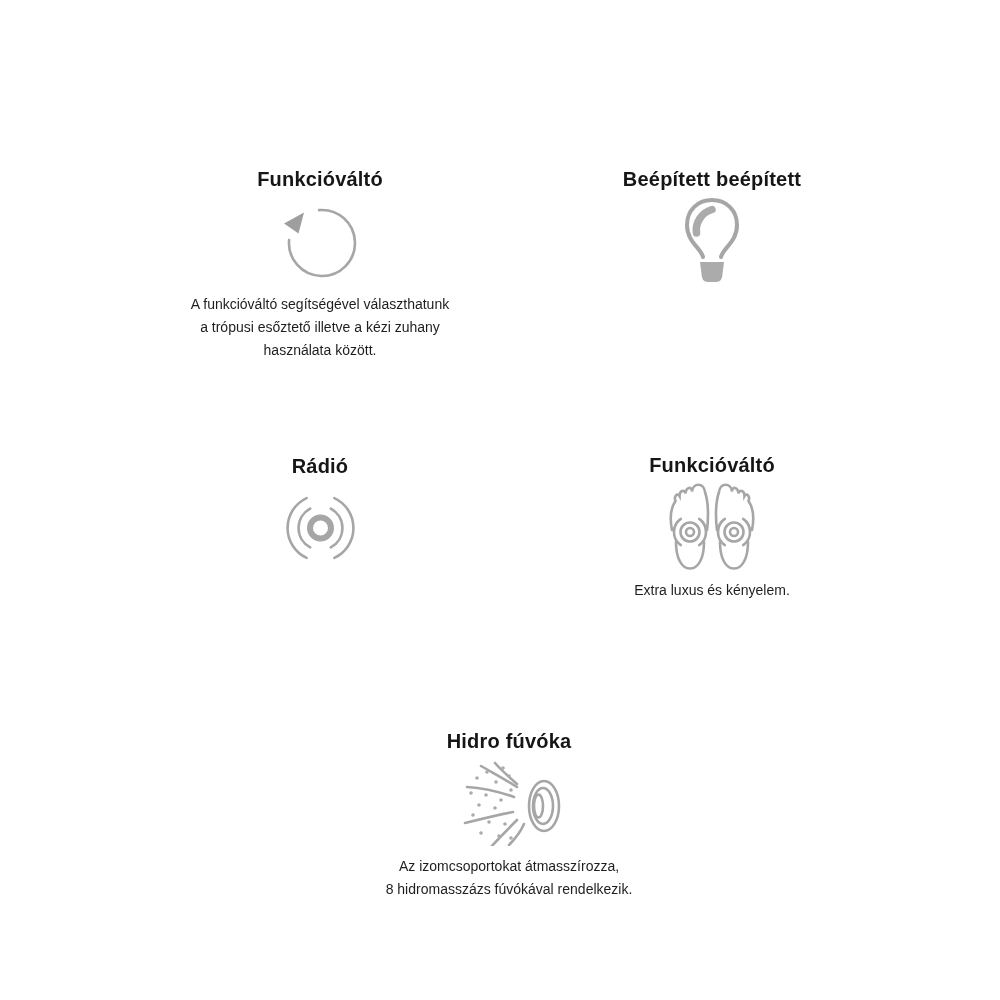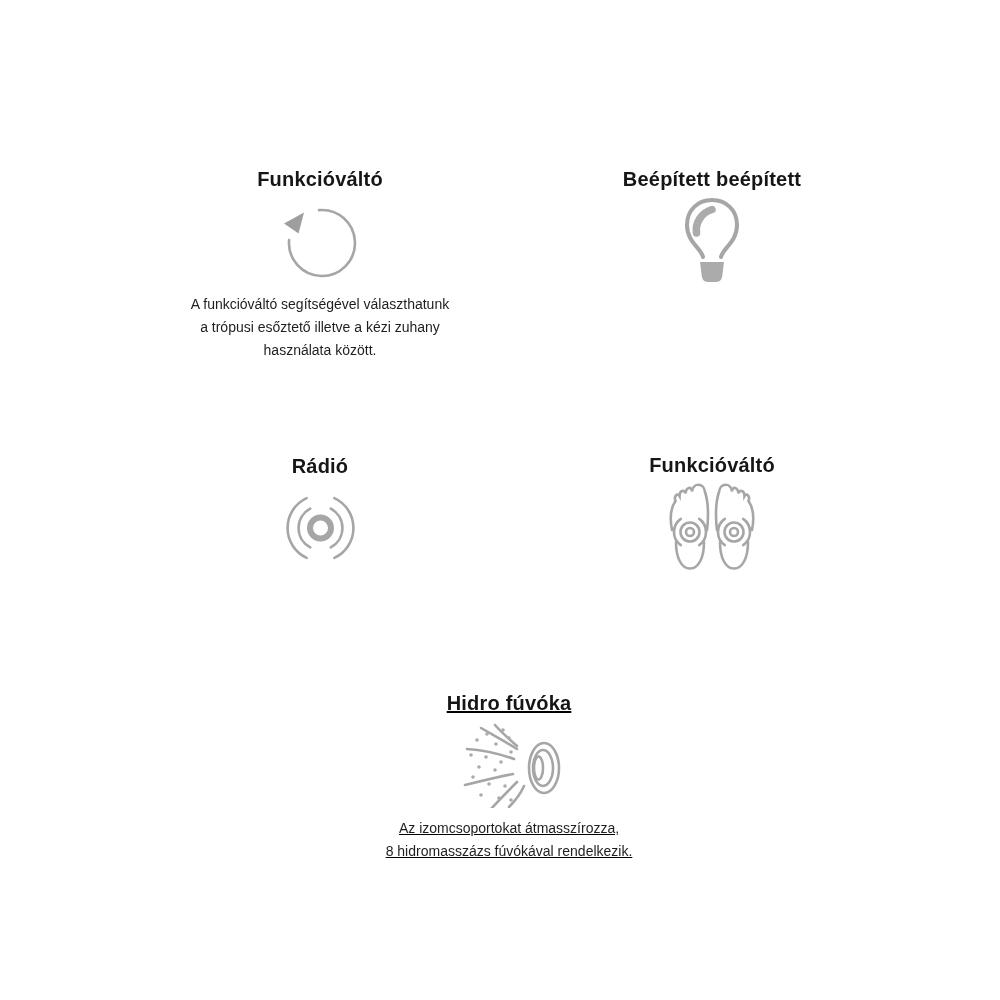--- a/index.html
+++ b/index.html
@@ -39,21 +39,21 @@
   }
   
   .ic-s { fill: none; stroke: #a6a6a6; stroke-width: 2.6; stroke-linecap: round; }
   .ic-s-thick { fill: none; stroke: #a6a6a6; stroke-width: 4; stroke-linecap: round; }
   .ic-f { fill: #9e9e9e; stroke: none; }
   .ic-f-light { fill: #ababab; stroke: none; }
   #b1 { left: 90px;  top: 167px; }
   #b2 { left: 482px; top: 167px; }
   #b3 { left: 90px;  top: 454px; }
   #b4 { left: 482px; top: 453px; }
-  #b5 { left: 279px; top: 691px; text-decoration: underline; }
+  #b5 { left: 279px; top: 729px; }
 </style>
 </head>
 <body>
 
 <section class="feature" id="b1">
   <h3>Funkcióváltó</h3>
   <div class="icon-wrap">
     <svg width="78" height="80" viewBox="0 0 78 80" aria-hidden="true">
       <path class="ic-s" d="M 38.1 9.1 A 33 33 0 1 1 8.1 39.1"></path>
       <path class="ic-f" d="M 3 22.5 L 23 11.5 L 17.5 32.5 Z"></path>
@@ -105,20 +105,21 @@
           <path d="M 4 50 C 2 40, 2 29, 7.5 21 C 5.5 16, 9.5 12.5, 11.5 16 C 11.5 10.5, 16.5 9, 17.5 13.5 C 18 7, 24 6, 24 11.5 C 25 2.5, 36 2.5, 37 12 C 39 18, 40 26, 40 34 C 40 40, 39.7 45, 39 50"></path>
           <path d="M 8 62 C 8 78, 13.5 88.5, 22 88.5 C 30.5 88.5, 36 78, 36 62"></path>
           <circle cx="22" cy="52" r="4"></circle>
           <circle cx="22" cy="52" r="9.5"></circle>
           <path d="M 12.8 38.9 A 16 16 0 0 0 12.8 65.1"></path>
           <path d="M 31.2 38.9 A 16 16 0 0 1 31.2 65.1"></path>
         </g>
       </g>
     </svg>
   </div>
+  <p>Extra luxus és kényelem.</p>
 </section>
 
 <section class="feature" id="b5">
   <h3>Hidro fúvóka</h3>
   <div class="icon-wrap">
     <svg width="116" height="86" viewBox="0 0 116 86" aria-hidden="true">
       <g class="ic-s" stroke-width="3">
         <ellipse cx="93" cy="46" rx="15" ry="25"></ellipse>
         <ellipse cx="92" cy="46" rx="10" ry="18"></ellipse>
         <ellipse cx="87.5" cy="46" rx="4.5" ry="11.5"></ellipse>

